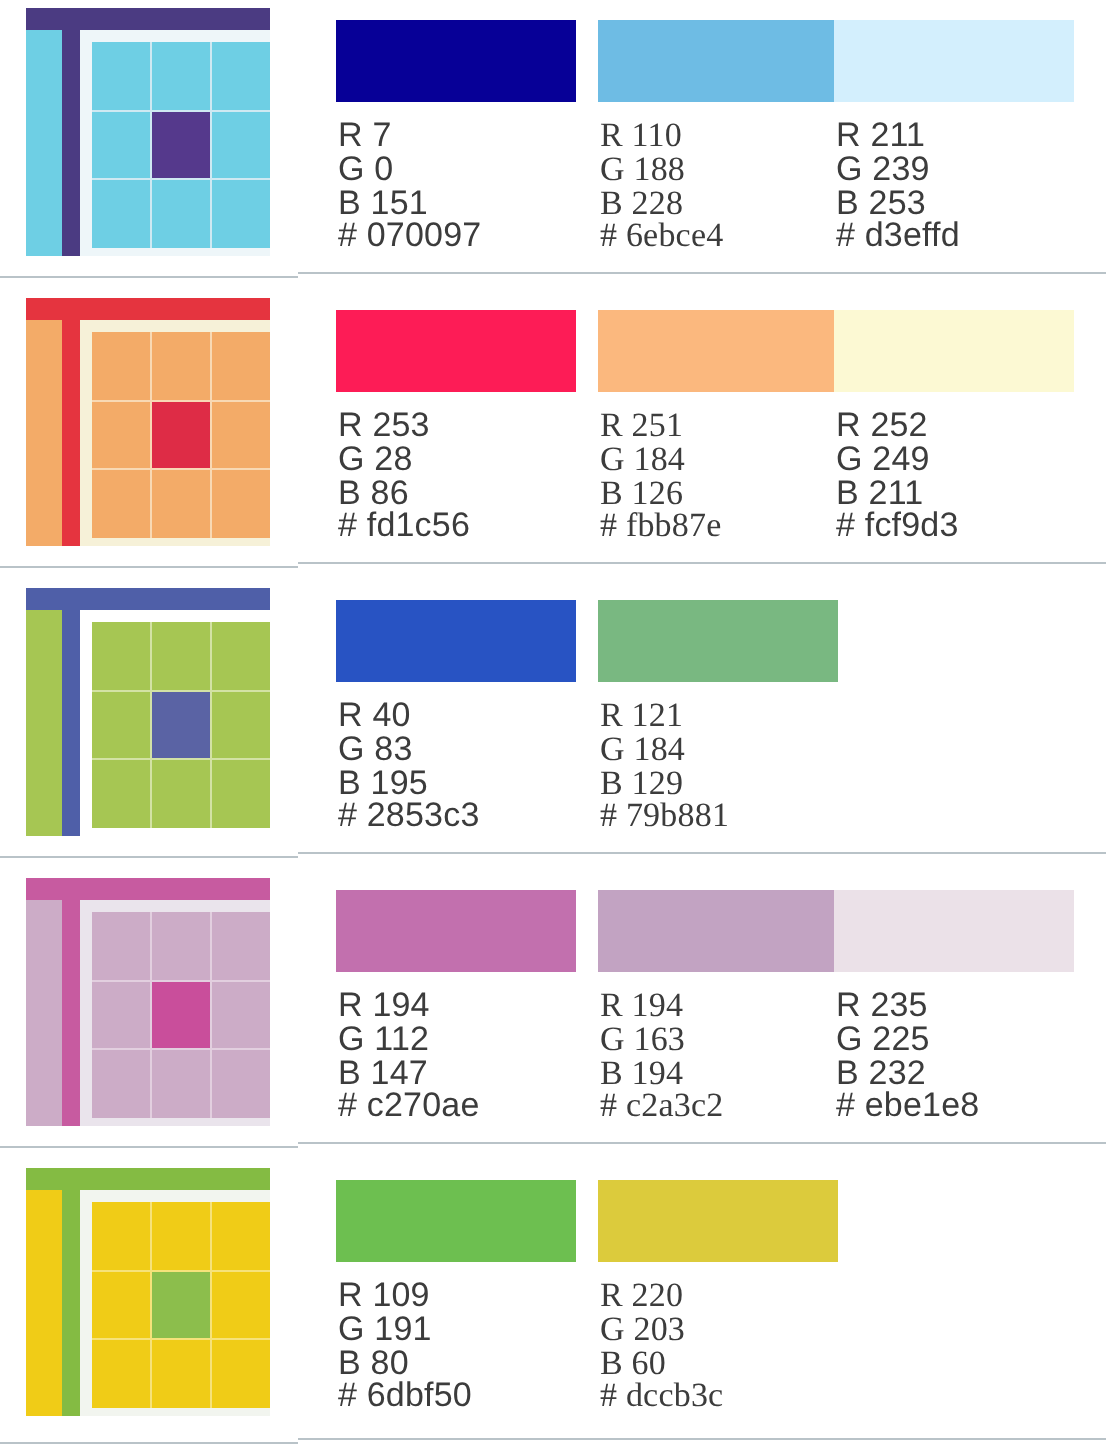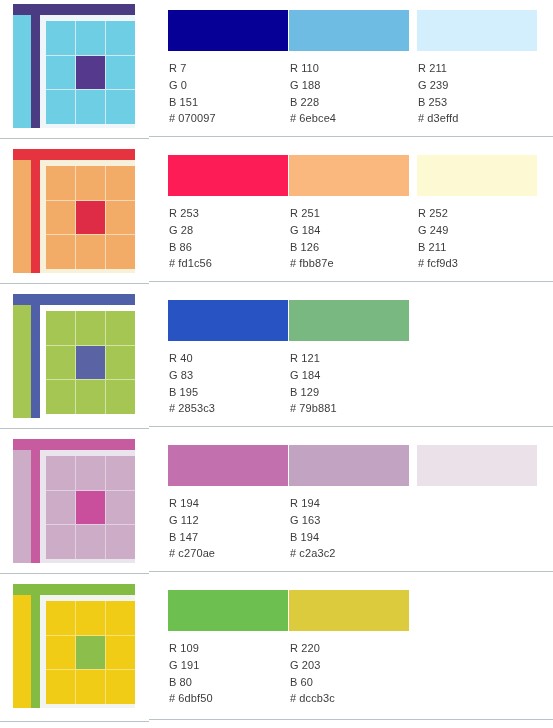--- a/index.html
+++ b/index.html
@@ -109,36 +109,36 @@
     width: 404px;
     height: 100%;
   }
   .entry {
     position: absolute;
     top: 0;
     width: 129px;
     height: 100%;
   }
   .entry-0 { left: 19px; }
-  .entry-1 { left: 140px; }
+  .entry-1 { left: 150px; font-family: Liberation Serif, serif; }
   .entry-2 { left: 268px; }
 
   .swatch-bar {
     position: absolute;
     left: 0;
     top: 10px;
     width: 120px;
     height: 41px;
   }
 
   .entry-text {
     position: absolute;
     left: 1px;
     top: 60px;
-    font-size: 11px;
+    font-size: 17px;
     line-height: 16.8px;
     letter-spacing: 0.1px;
     color: #3c3c3c;
     white-space: nowrap;
   }
   .entry-text div { white-space: pre; }
 </style>
 </head>
 <body>
 
@@ -316,20 +316,26 @@
           <div class="swatch-bar" style="background: rgb(194, 163, 194);"></div>
           <div class="entry-text">
             <div>R 194</div>
             <div>G 163</div>
             <div>B 194</div>
             <div># c2a3c2</div>
           </div>
         </div>
         <div class="entry entry-2">
           <div class="swatch-bar" style="background: rgb(235, 225, 232);"></div>
+          <div class="entry-text">
+            <div>R 235</div>
+            <div>G 225</div>
+            <div>B 232</div>
+            <div># ebe1e8</div>
+          </div>
         </div>
       </div>
       <div class="row-rule-left"></div>
       <div class="row-rule-right"></div>
     </div>
     <div class="palette-row row-last">
       <div class="composition">
         <div class="comp-gap" style="background: rgb(242, 245, 239);"></div>
         <div class="comp-field" style="background: rgb(240, 204, 23);"></div>
         <div class="comp-bar-top" style="background: rgb(132, 187, 67);"></div>

